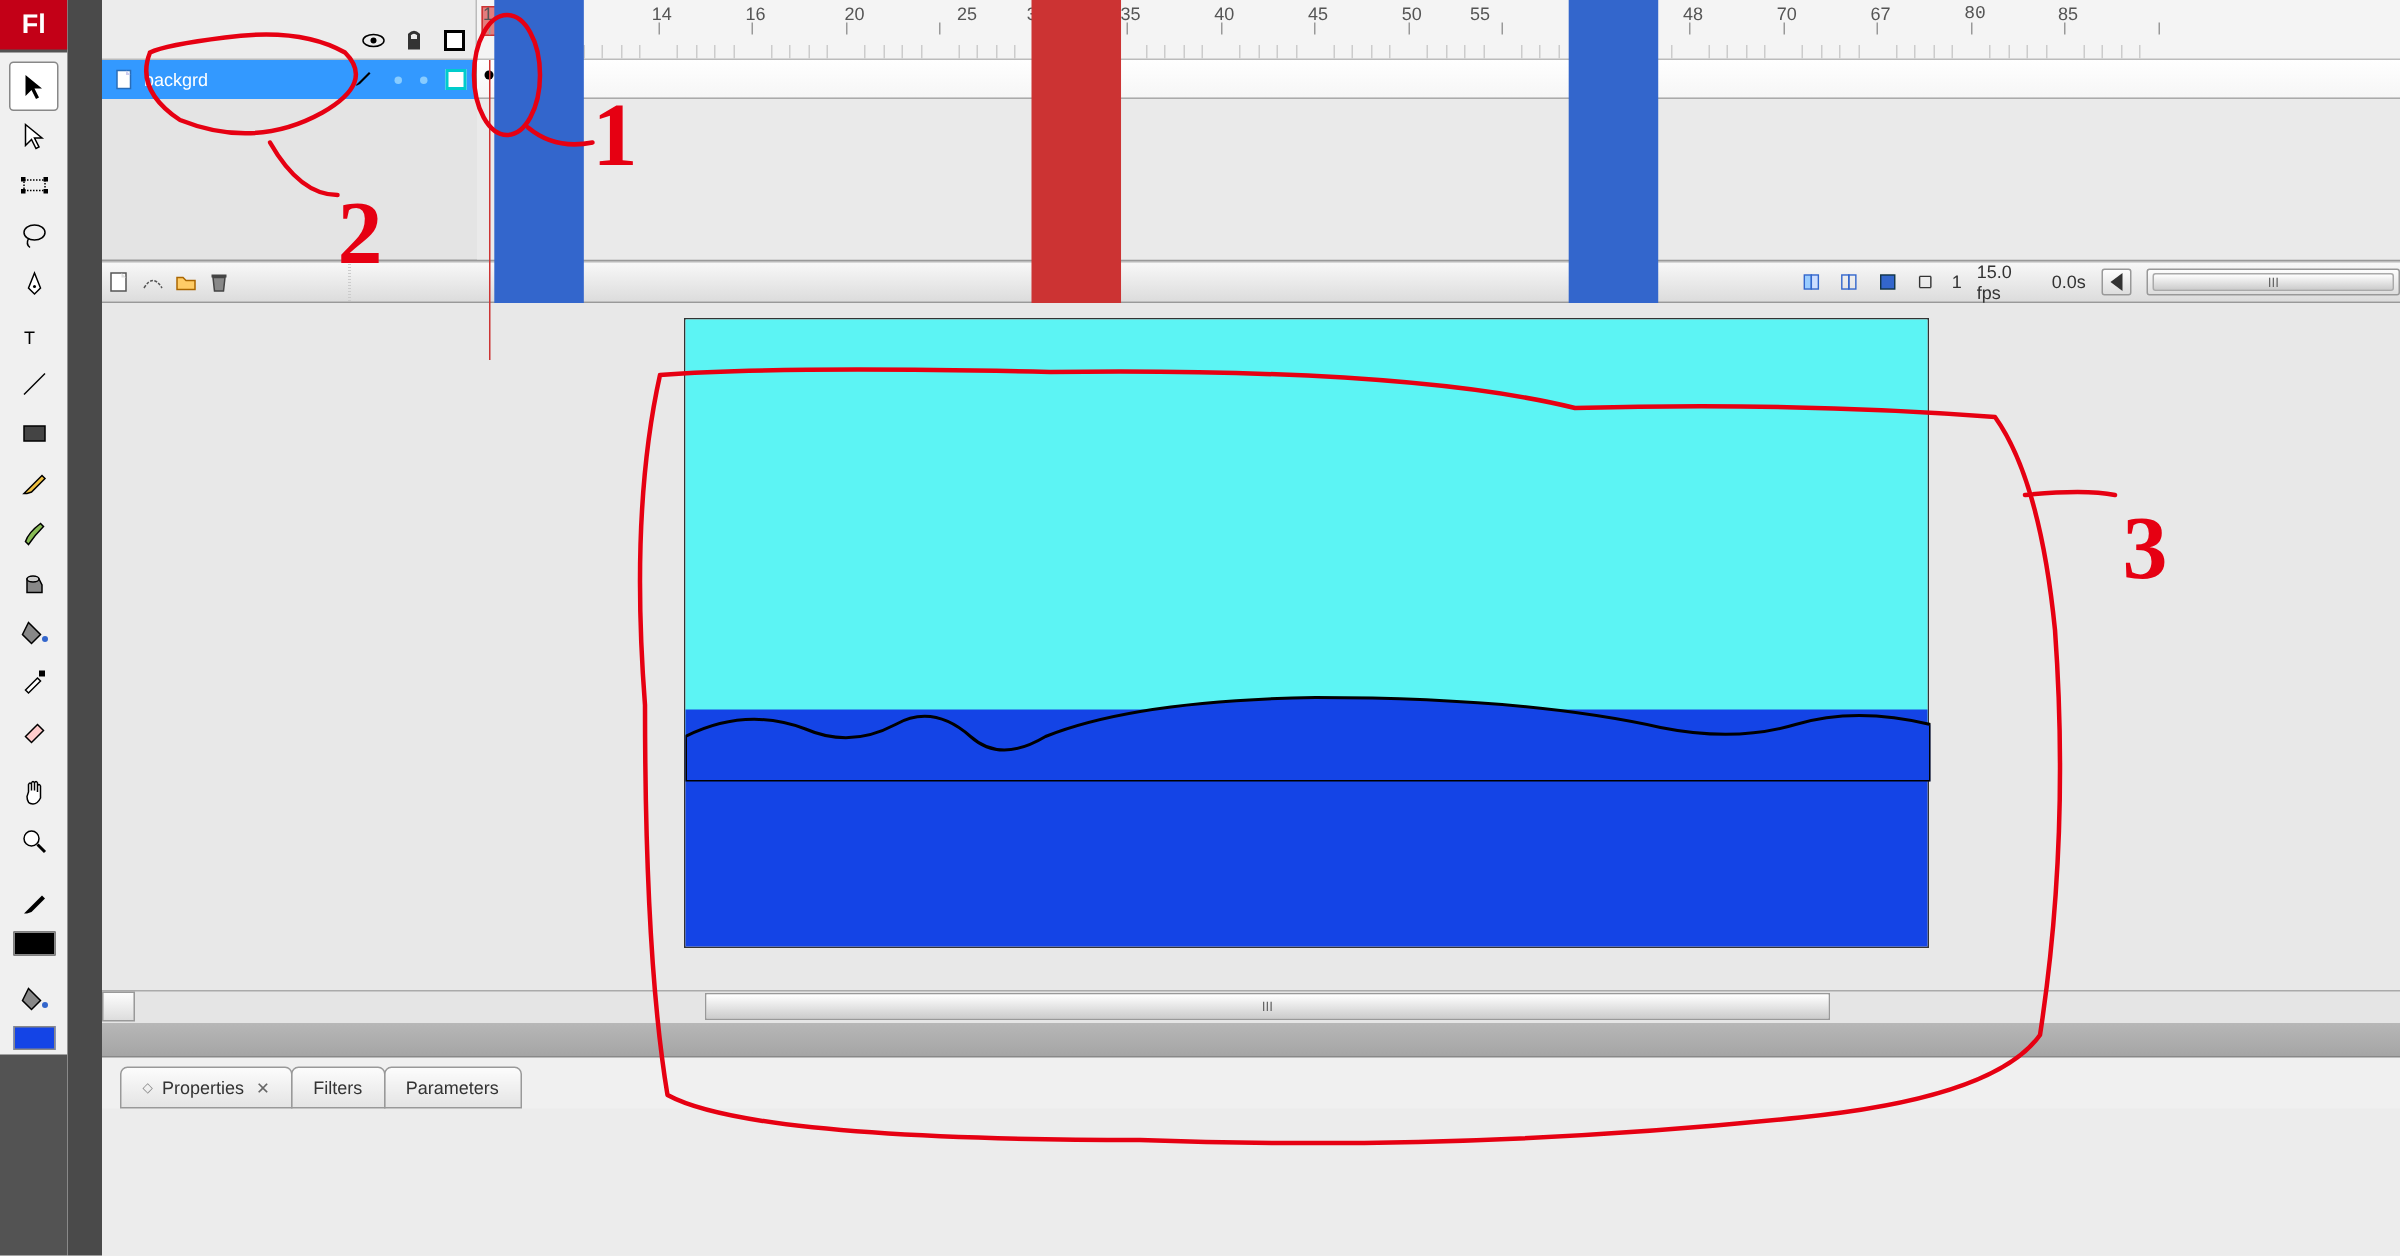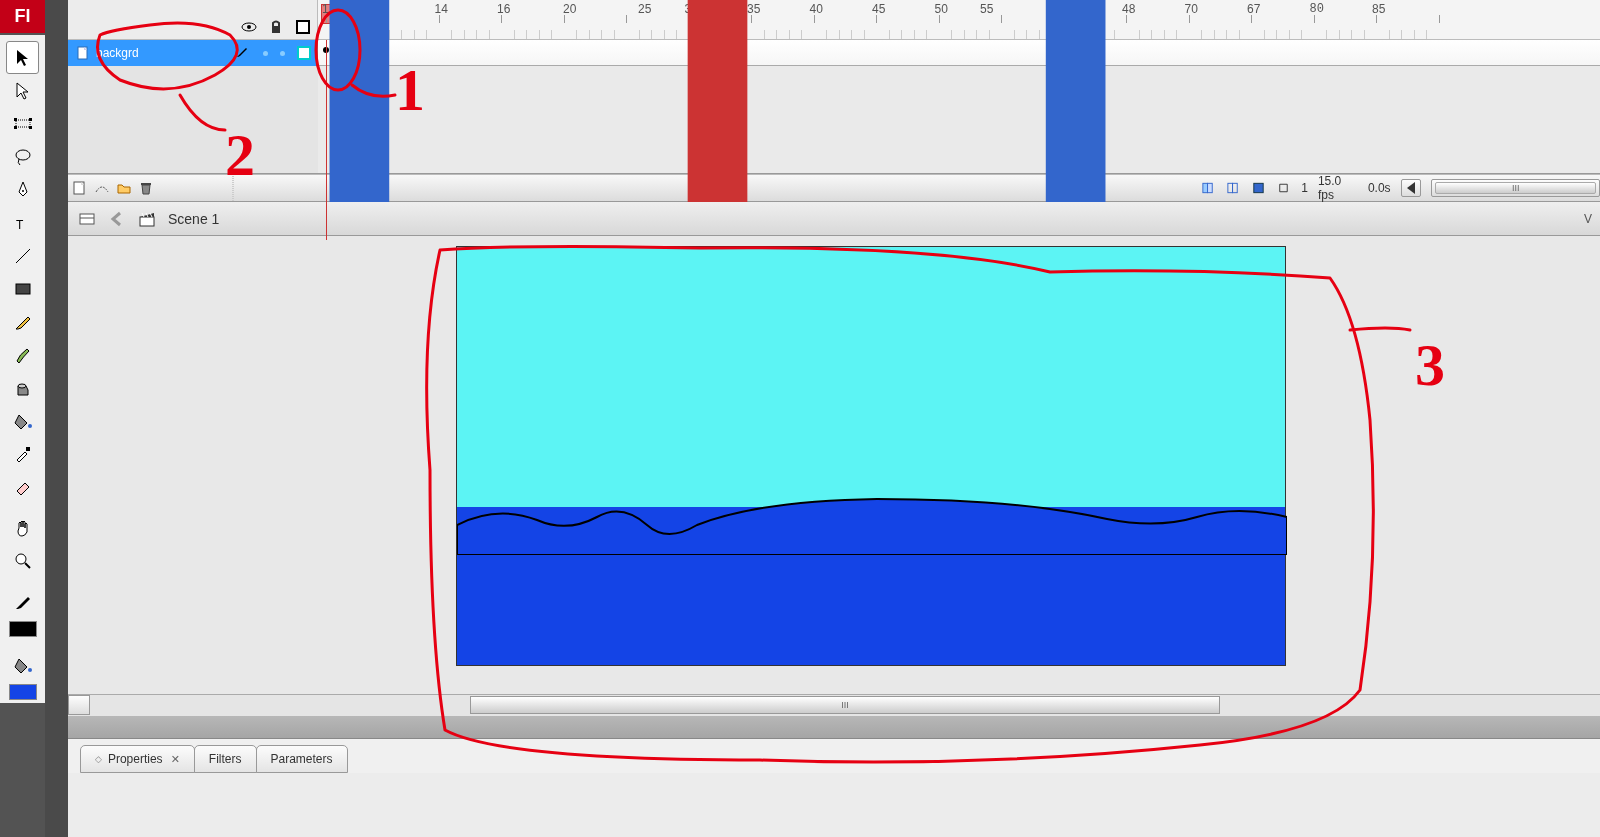--- a/index.html
+++ b/index.html
@@ -450,36 +450,20 @@
             <svg width="8" height="8" viewBox="0 0 8 8">
               <path d="M6 1 L2 4 L6 7 Z" fill="#333"></path>
             </svg>
           </div>
         <div class="scroll-track">
             <div class="scroll-thumb" style="display:flex;align-items:center;justify-content:center;font-size:9px;color:#666;">III</div>
           </div>
       </div>
     </div>
 
-    <div class="scene-bar">
-      <svg viewBox="0 0 18 18">
-          <rect x="2" y="4" width="14" height="10" fill="#fff" stroke="#555"></rect>
-          <line x1="2" y1="8" x2="16" y2="8" stroke="#555"></line>
-        </svg>
-      <svg viewBox="0 0 18 18">
-          <path d="M12 3 L5 9 L12 15" fill="none" stroke="#999" stroke-width="3"></path>
-        </svg>
-      <svg viewBox="0 0 18 18">
-          <rect x="2" y="7" width="14" height="9" fill="#fff" stroke="#333"></rect>
-          <path d="M2 7 L16 3 L16 7 Z" fill="#333"></path>
-          <path d="M4 3 L6 7 M8 3 L10 7 M12 3 L14 7" stroke="#fff"></path>
-        </svg>
-      <span class="scene-label">Scene 1</span>
-      <span class="scene-right">V</span>
-    </div>
 
     <div class="stage-wrap">
       <div class="stage">
         <div class="sky"></div>
         <div class="sea"></div>
         <svg class="wave" viewBox="0 0 830 60" preserveAspectRatio="none">
           <path d="M0 30 Q40 10 80 25 Q110 38 140 22 Q165 8 190 30 Q210 48 240 30 Q300 6 420 4 Q560 4 650 24 Q700 34 740 22 Q780 10 830 22 L830 60 L0 60 Z" fill="#1444E6" stroke="#000" stroke-width="2"></path>
         </svg>
       </div>
       <div class="hscroll">

